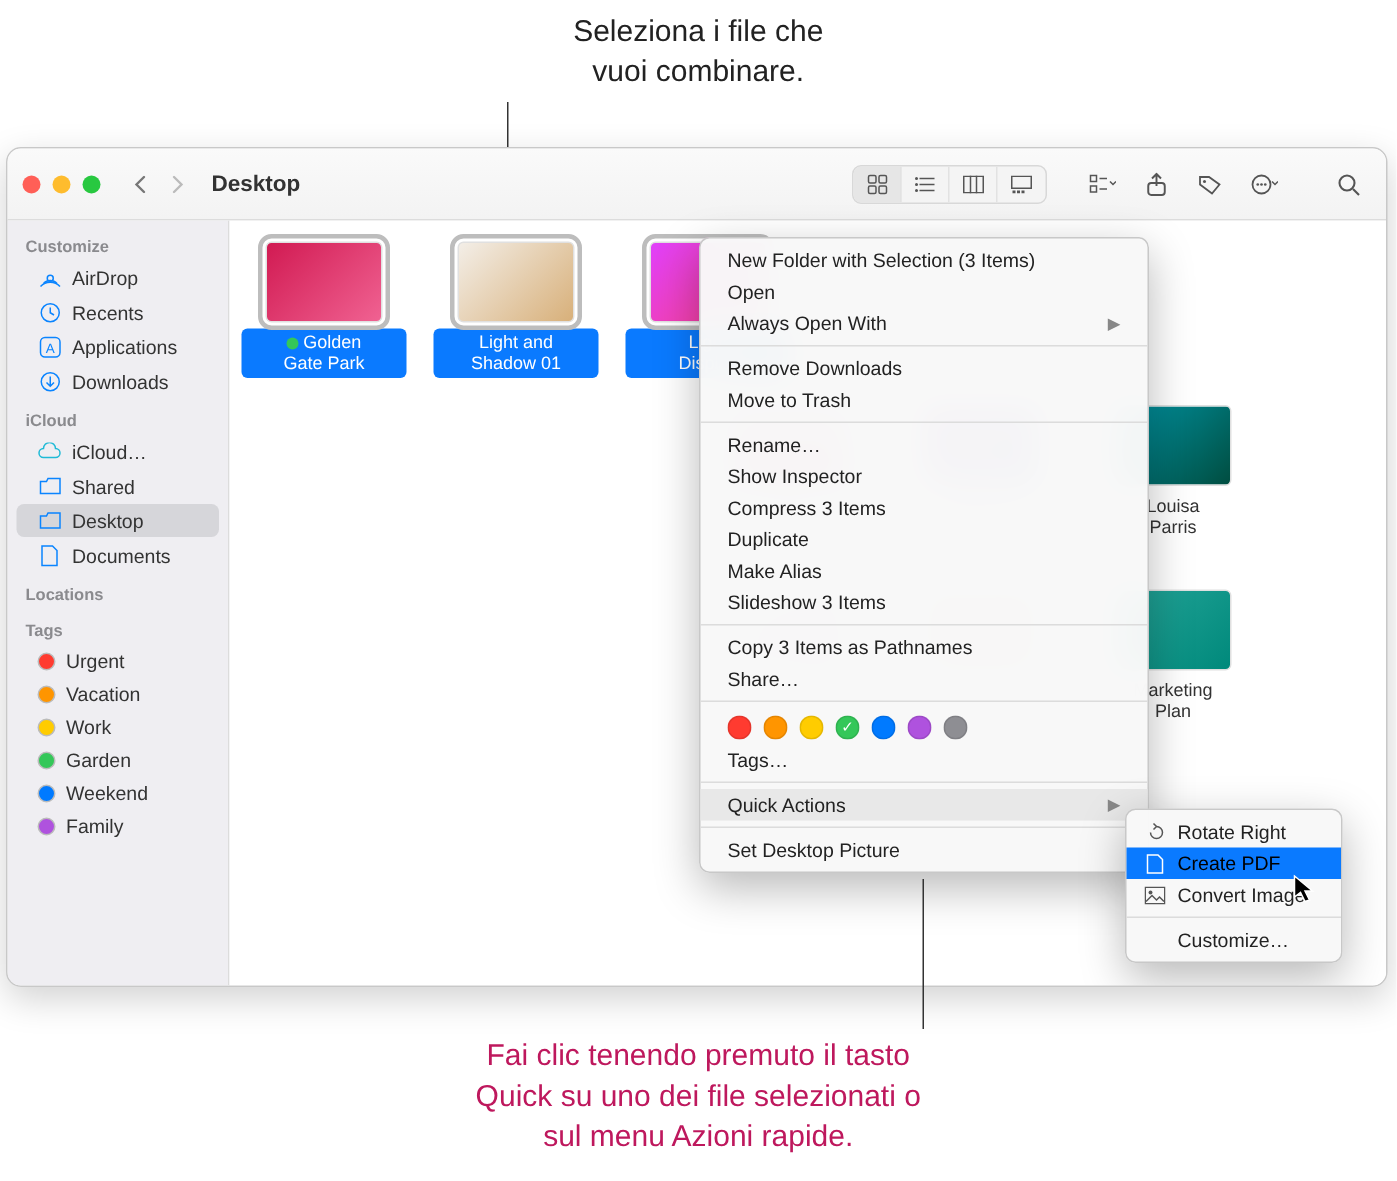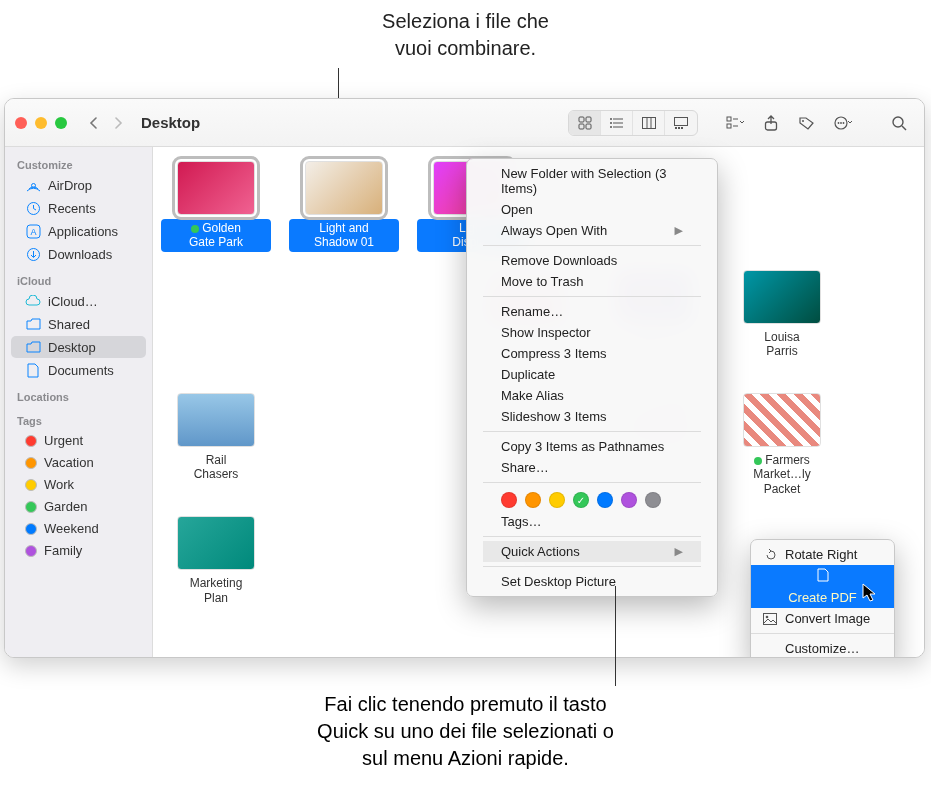--- a/index.html
+++ b/index.html
@@ -32,21 +32,21 @@
     background: #333;
   }
   .callout-bottom {
     position: absolute;
     bottom: 15px;
     left: 0;
     right: 0;
     text-align: center;
     font-size: 20px;
     line-height: 1.35;
-    color: #000000;
+    color: #be185d;
   }
   .callout-bottom .line {
     position: absolute;
     left: 615px;
     top: -105px;
     width: 1px;
     height: 100px;
     background: #333;
   }
 
@@ -189,26 +189,26 @@
   .file-label .dot {
     display:inline-block; width:8px; height:8px; border-radius:50%;
     margin-right:3px; vertical-align:middle;
   }
 
   
   .ctx-menu {
     position: absolute;
     top: 59px;
     left: 461px;
-    width: 252px;
+    width: 300px;
     background: rgba(248,248,248,0.98);
     border: 1px solid #c8c8c8;
     border-radius: 7px;
     box-shadow: 0 10px 30px rgba(0,0,0,0.28);
-    padding: 4px 16px;
+    padding: 4px 0;
     font-size: 13px;
     backdrop-filter: blur(10px);
   }
   .ctx-item {
     padding: 3px 18px;
     display: flex;
     justify-content: space-between;
     align-items: center;
     color: #222;
   }
@@ -237,22 +237,21 @@
     padding: 4px 0;
     font-size: 13px;
   }
   .sub-item {
     padding: 3px 12px;
     display:flex; align-items:center; gap:8px;
     color:#222;
   }
   .sub-item.highlight {
     background: #0a7aff;
-    color: #fef9c3;
-    flex-direction: column;
+    color: #000000;
   }
   .sub-sep { height:1px; background:#dcdcdc; margin:4px 0;}
   .sub-icon { width:14px; display:flex; justify-content:center; color:inherit; }
 
   .cursor {
     position:absolute;
     top: 484px;
     left: 857px;
     width: 16px; height:20px;
     pointer-events:none;
@@ -517,24 +516,20 @@
           <div class="file-item">
             <div class="thumb t-aug">
               <span class="badge multi"></span>
             </div>
             <div class="file-label">Augmented Space Reimagined</div>
           </div>
           <div class="file-item">
             <div class="thumb t-louisa"></div>
             <div class="file-label">Louisa Parris</div>
           </div>
-          <div class="file-item">
-            <div class="thumb t-rail"></div>
-            <div class="file-label">Rail Chasers</div>
-          </div>
           <div class="file-item" style="margin-left: 310px;">
             <div class="thumb t-scents"></div>
             <div class="file-label">Fall Scents Outline</div>
           </div>
           <div class="file-item">
             <div class="thumb t-farmers"></div>
             <div class="file-label"><span class="dot" style="background:#34c759"></span>Farmers Market…ly Packet</div>
           </div>
           <div class="file-item">
             <div class="thumb t-marketing"></div>

